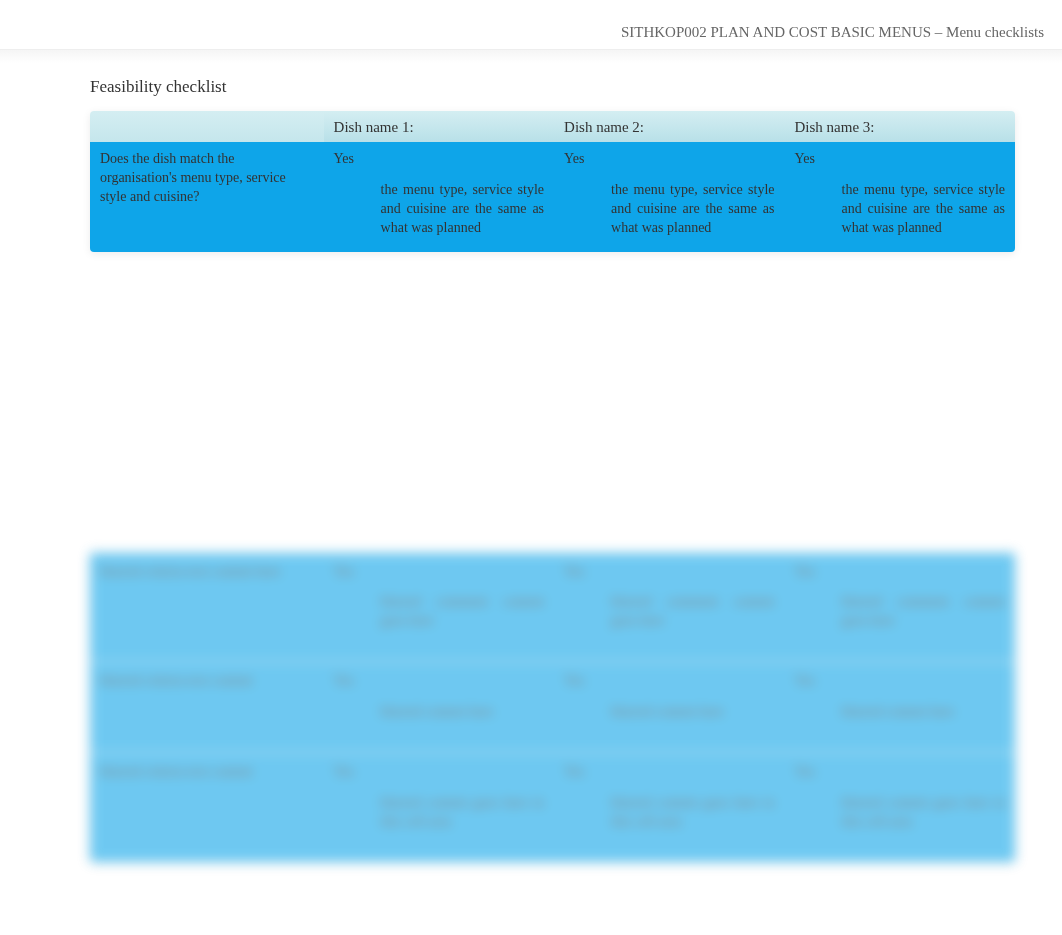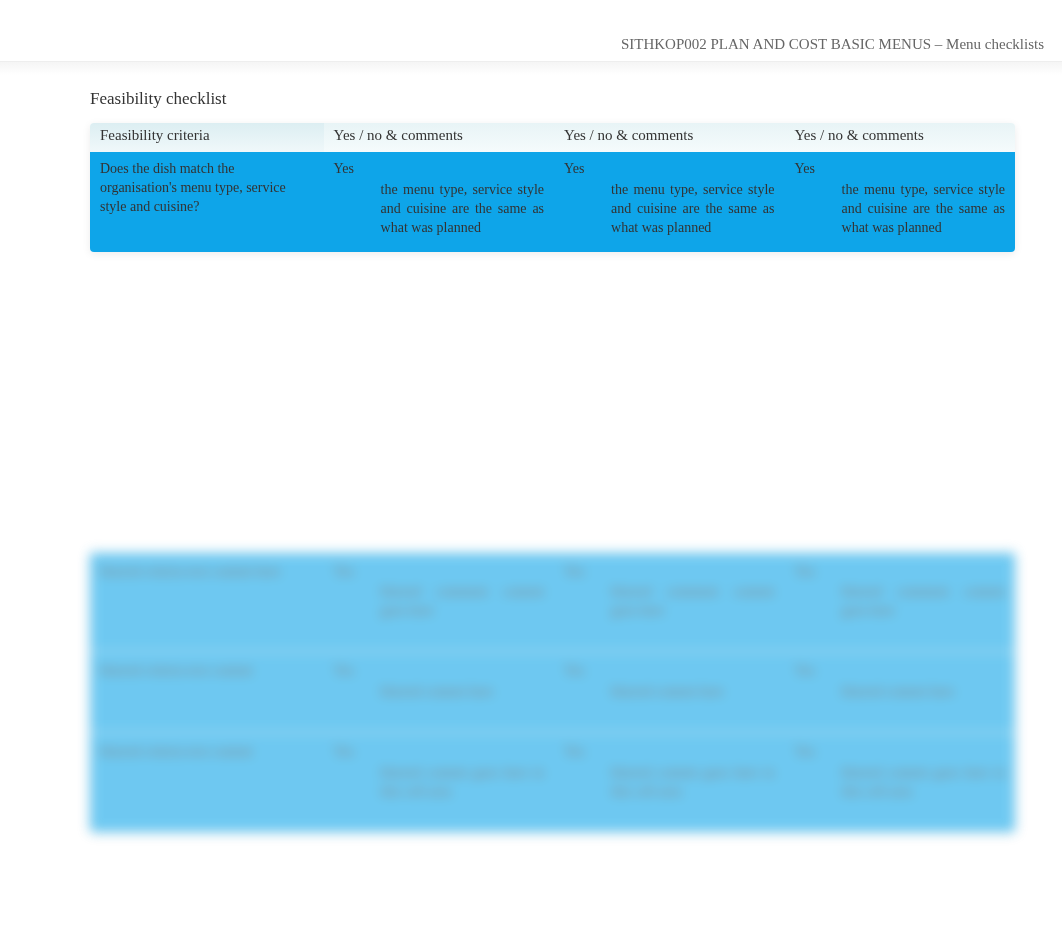--- a/index.html
+++ b/index.html
@@ -9,21 +9,21 @@
     }
     body {
       font-family: Georgia, 'Times New Roman', serif;
       background: #ffffff;
       width: 1062px;
       height: 935px;
       position: relative;
     }
     .header {
       text-align: right;
-      padding: 36px 18px 8px 0;
+      padding: 24px 18px 8px 0;
       color: #666;
       font-size: 15px;
     }
     .divider {
       height: 14px;
       background: linear-gradient(to bottom, #f5f5f5, #ffffff);
       border-top: 1px solid #eee;
     }
     .content {
       padding: 14px 47px 0 90px;
@@ -73,21 +73,21 @@
     }
     .data-row td:first-child {
       width: 225px;
     }
     .data-row td:nth-child(2),
     .data-row td:nth-child(3),
     .data-row td:nth-child(4) {
       width: 222px;
     }
     .answer {
-      margin-bottom: 2px;
+      margin-bottom: 12px;
     }
     .comment {
       text-align: justify;
       margin-left: 47px;
     }
     .blur-section {
       margin-top: 300px;
       filter: blur(6px);
       opacity: 0.6;
     }
@@ -112,25 +112,25 @@
   <span>SITHKOP002 PLAN AND COST BASIC MENUS – Menu checklists</span>
 </div>
 <div class="divider"></div>
 
 <div class="content">
   <h2 class="title">Feasibility checklist</h2>
 
   <div class="table-wrap">
     <table>
       <tbody>
-      <tr class="header-row-2">
-        <td>Feasibility criteria</td>
-        <td>Yes / no &amp; comments</td>
-        <td>Yes / no &amp; comments</td>
-        <td>Yes / no &amp; comments</td>
+          <tr class="header-row-1">
+        <td></td>
+        <td>Dish name 1:</td>
+        <td>Dish name 2:</td>
+        <td>Dish name 3:</td>
       </tr>
       <tr class="data-row">
         <td>Does the dish match the organisation's menu type, service style and cuisine?</td>
         <td>
           <div class="answer">Yes</div>
           <div class="comment">the menu type, service style and cuisine are the same as what was planned</div>
         </td>
         <td>
           <div class="answer">Yes</div>
           <div class="comment">the menu type, service style and cuisine are the same as what was planned</div>

